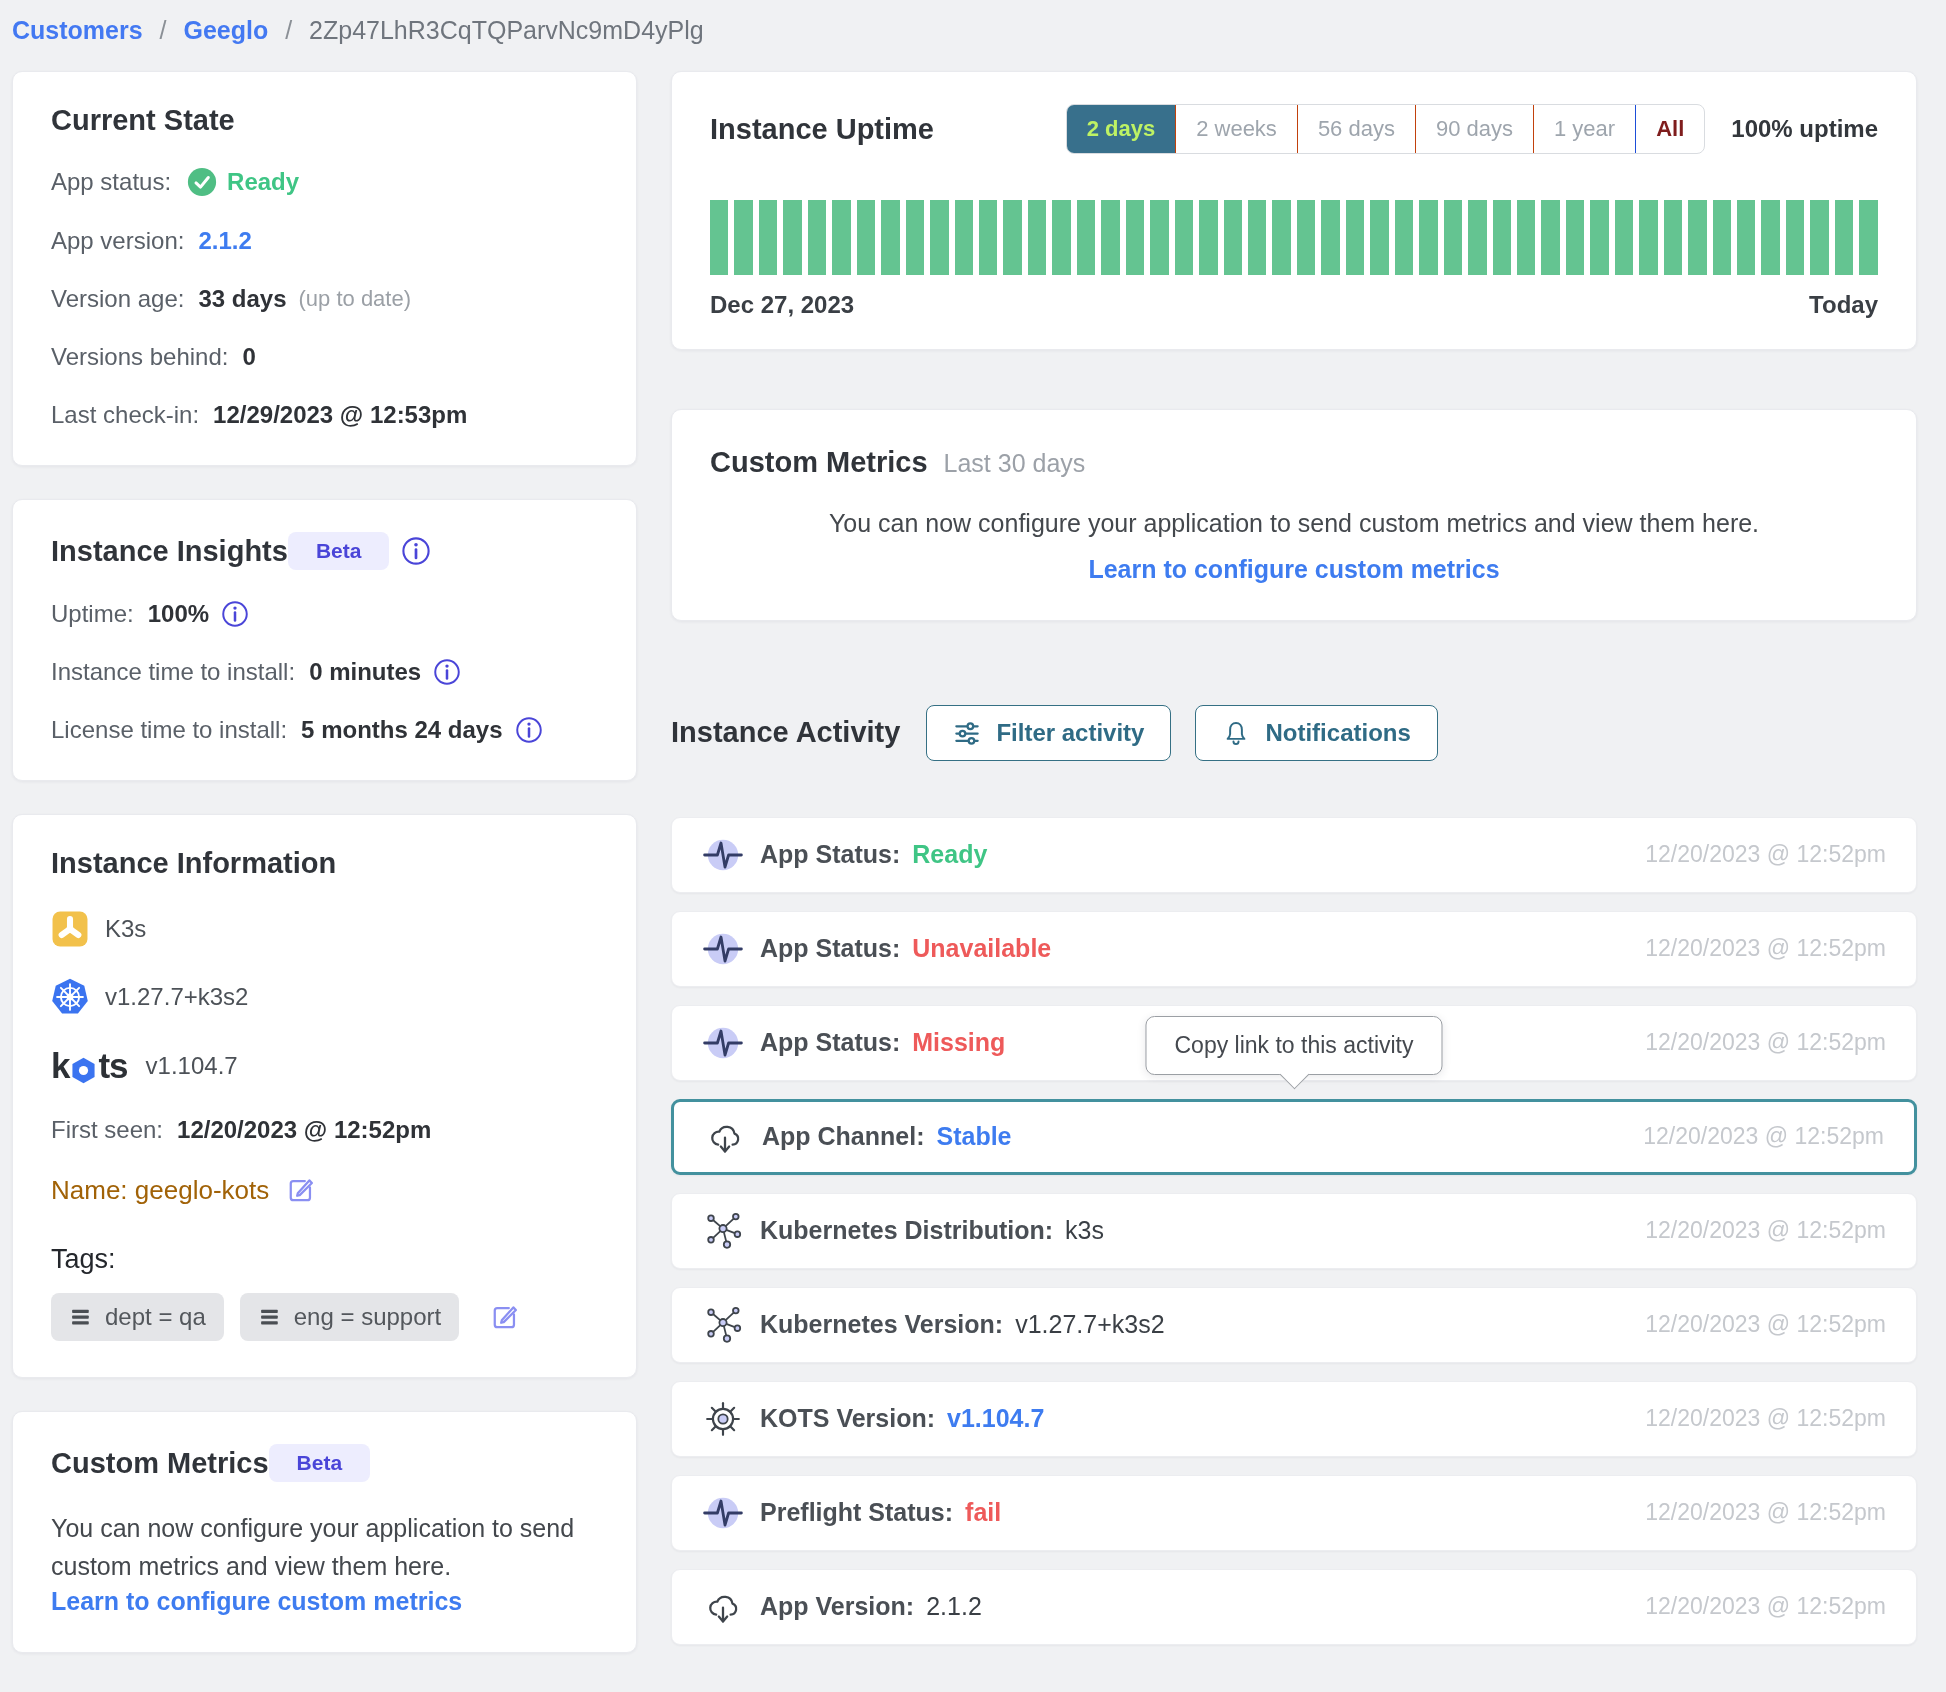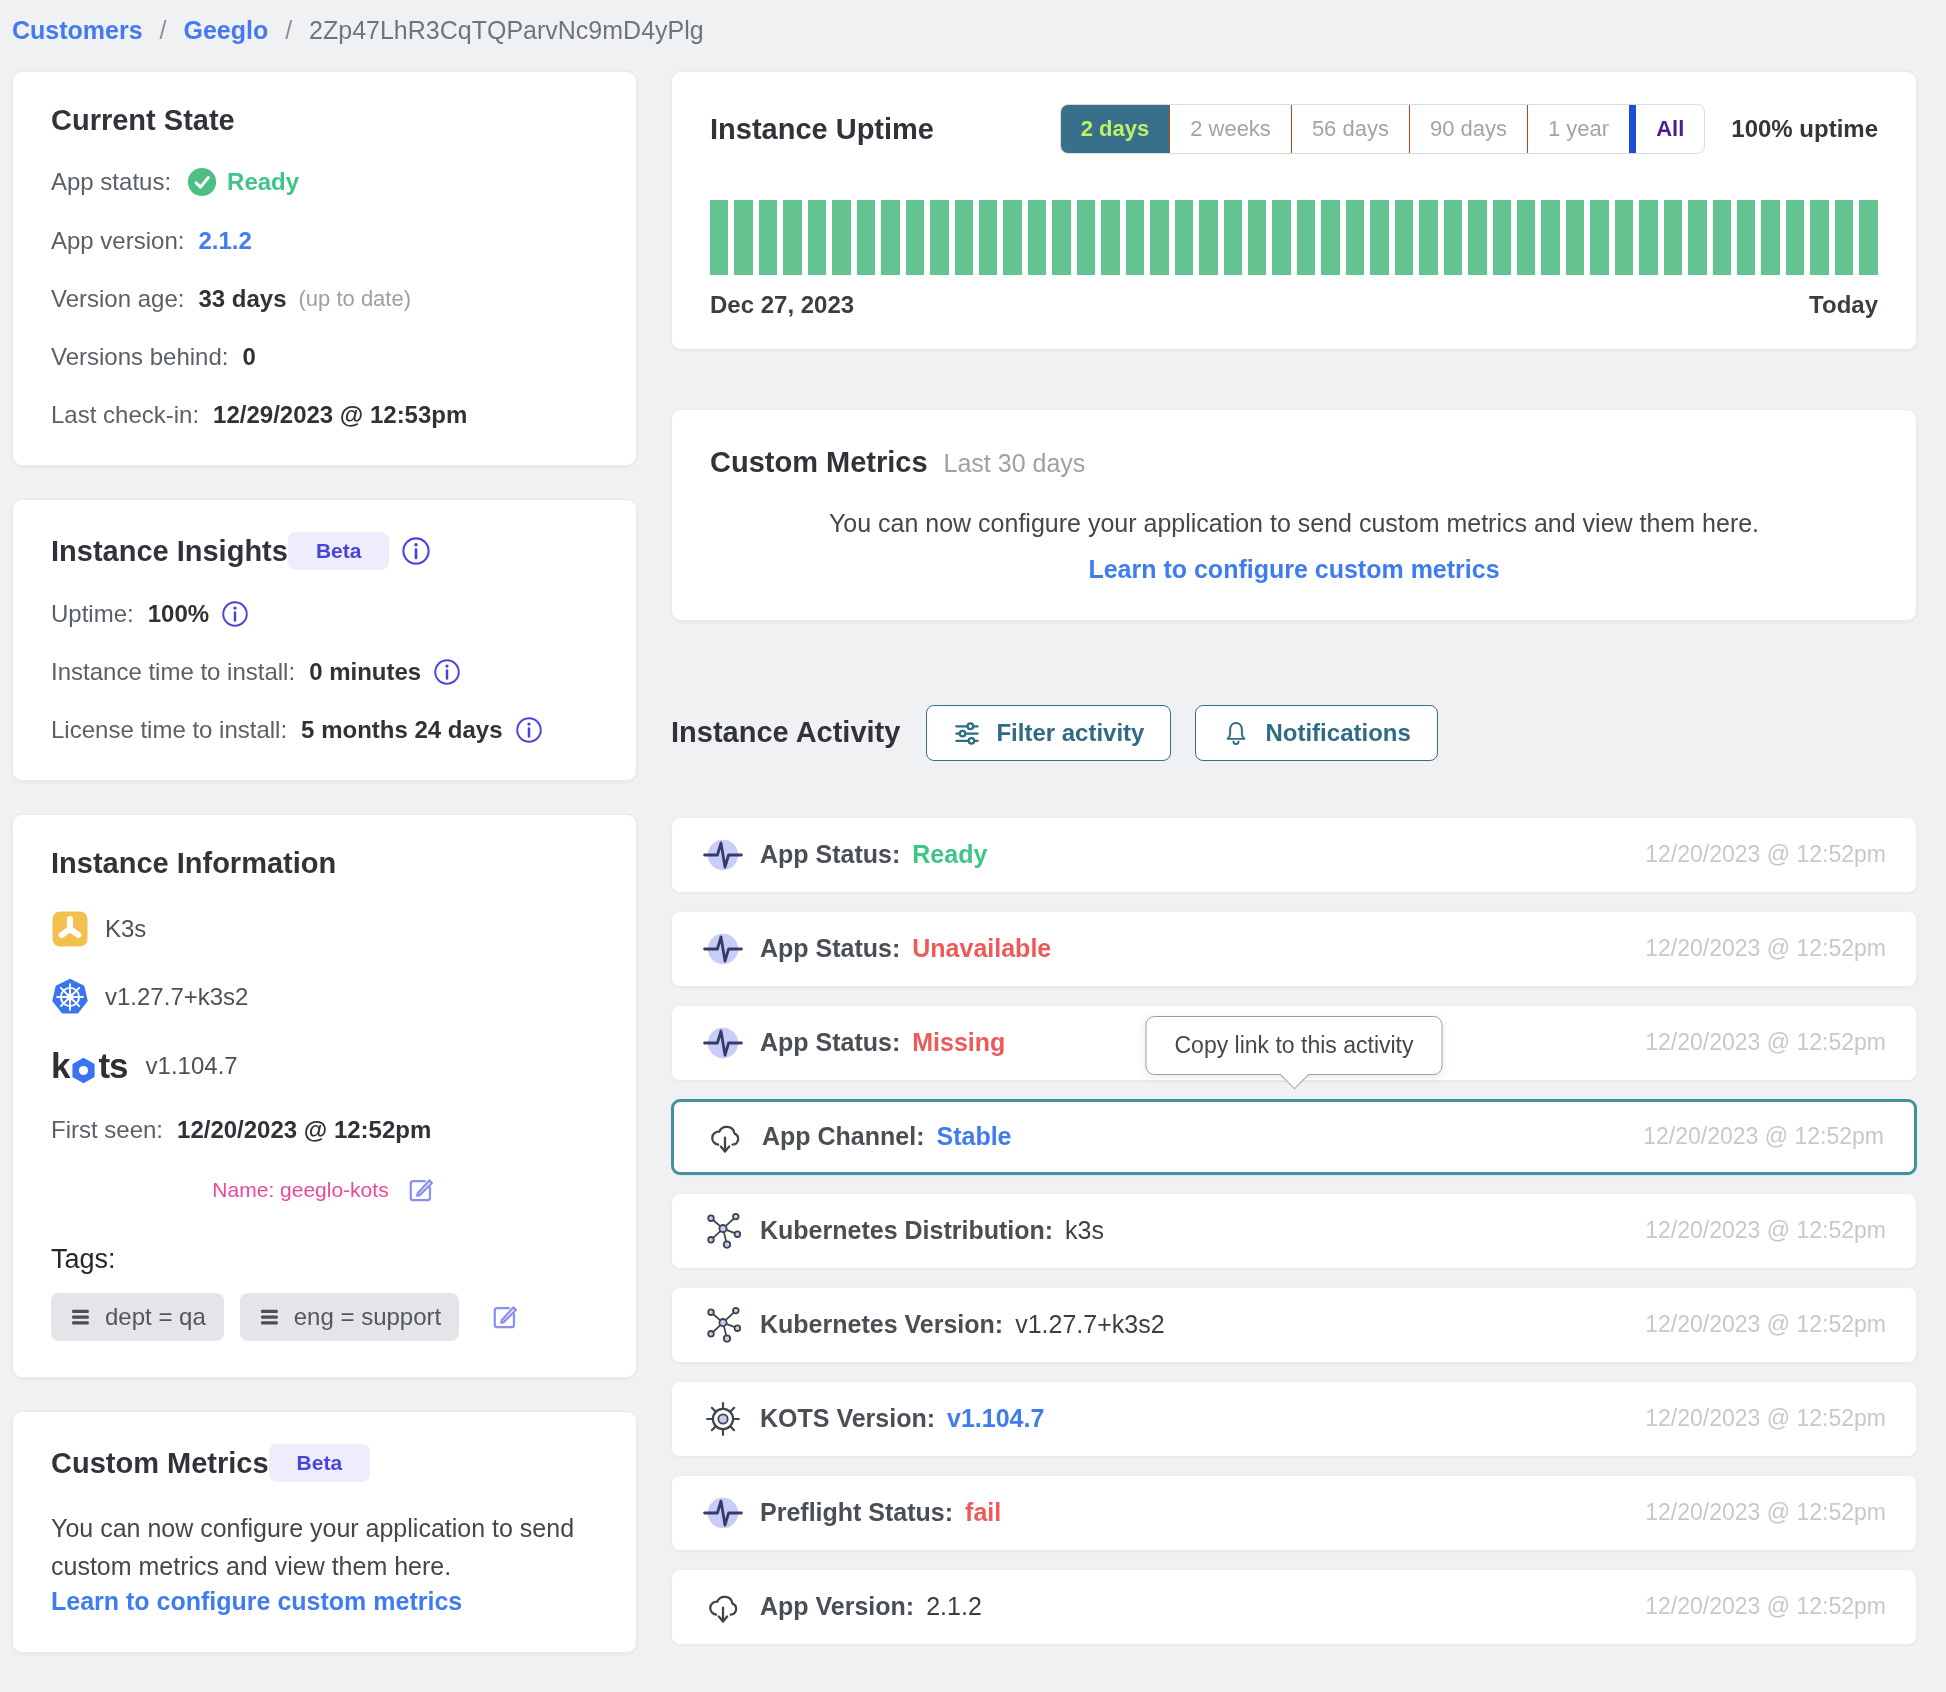--- a/index.html
+++ b/index.html
@@ -43,21 +43,21 @@
   .beta {
     background:#EDEDFE; color:#4A45D8; font-size:21px; font-weight:600;
     border-radius:8px; padding:7px 28px; 
   }
 
   
   .env-row { display:flex; align-items:center; margin-top:30px; font-size:24px; color:#4C5157; }
   .env-row .icon { margin-right:16px; }
   .kots-wordmark { display:inline-flex; align-items:flex-end; font-weight:800; font-size:35px; color:#2D3136; letter-spacing:-1px; margin-right:18px; }
   .kots-wordmark .hex { margin:0 1px 2px 1px; }
-  .name-row { margin-top:30px; font-size:21px; color:#ec4899; display:flex; align-items:center;justify-content:center; }
+  .name-row { margin-top:30px; font-size:26px; color:#a16207; display:flex; align-items:center; }
   .name-row .edit { margin-left:16px; cursor:pointer; }
   .tags-label { margin-top:38px; font-size:27px; color:#24272C; }
   .tags-row { margin-top:18px; display:flex; align-items:center; }
   .tag-pill {
     background:#E4E5E8; border-radius:8px; padding:10px 18px; margin-right:16px;
     display:inline-flex; align-items:center; gap:10px; font-size:24px; color:#53575C;
   }
   .tags-row .edit { margin-left:14px; cursor:pointer; }
 
   
@@ -66,21 +66,21 @@
   .cm-left .link { margin-top:2px; font-size:25px; }
 
   
   .uptime-card { padding:32px 38px 30px 38px; }
   .uptime-head { display:flex; align-items:center; }
   .uptime-head h2 { margin-right:auto; }
   .range-tabs { display:flex; border:1px solid #D9DCE0; border-radius:8px; background:#fff; overflow:hidden; }
   .range-tab { padding:11px 20px; font-size:22px; color:#9EA5AD; border-left:1px solid #c2410c; cursor:pointer; white-space:nowrap; }
   .range-tab:first-child { border-left:none; }
   .range-tab.selected { background:#38708C; color:#bef264; font-weight:600; }
-  .range-tab.range-all { color:#4c1d95; font-weight:700; border-left:7px solid #1d4ed8; }
+  .range-tab.range-all { color:#7f1d1d; font-weight:700; border-left:1px solid #1d4ed8; }
   .uptime-summary { font-size:24px; font-weight:700; color:#33373C; margin-left:26px; white-space:nowrap; }
   .bars { display:flex; gap:6px; height:75px; align-items:stretch; margin-top:46px; }
   .bar { flex:1; background:#64C491; }
   .bar-labels { display:flex; justify-content:space-between; margin-top:16px; font-size:24px; font-weight:700; color:#3A3F45; }
 
   
   .metrics-right { margin-top:31px; padding:36px 38px; }
   .metrics-right .title-line { display:flex; align-items:baseline; }
   .metrics-right .subtitle { margin-left:16px; font-size:25px; color:#9CA1A8; }
   .metrics-right .cm-body { text-align:center; margin-top:26px; }

